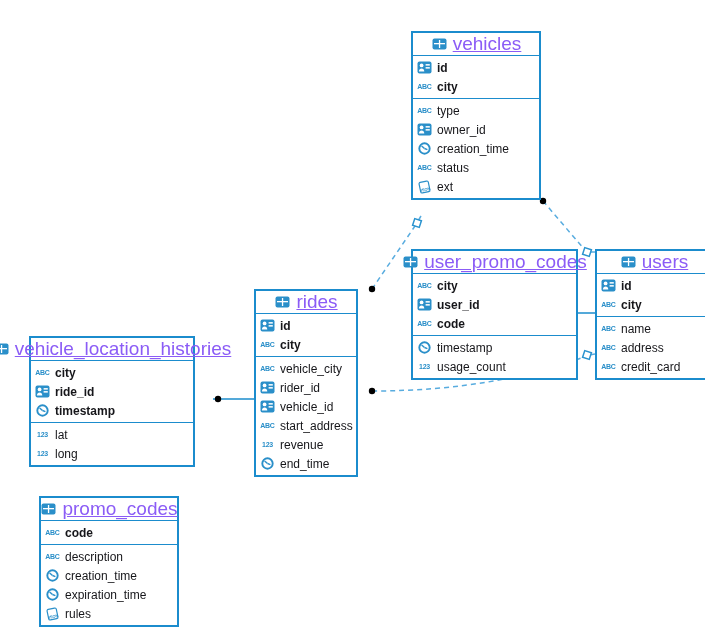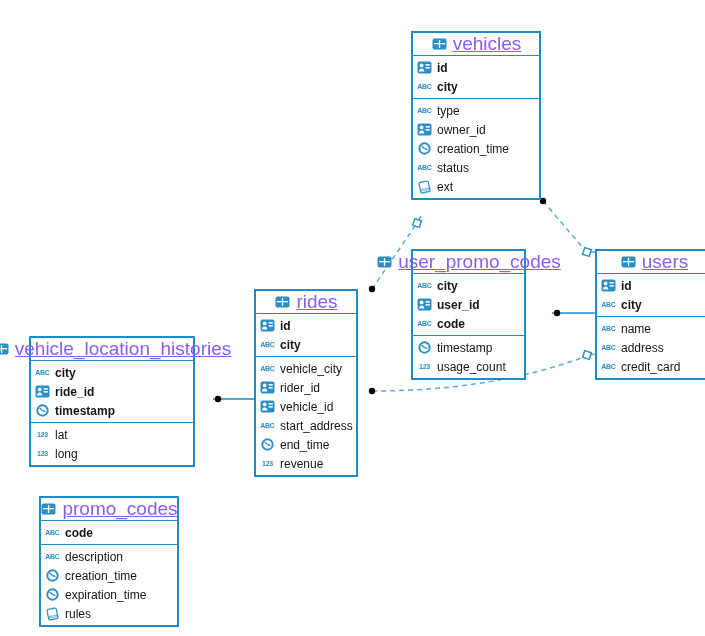--- a/index.html
+++ b/index.html
@@ -133,21 +133,21 @@
                 <rect x="2.8" y="1.6" width="9.4" height="10.8" rx="1.5" fill="#fff" stroke="#2a8fc9" stroke-width="1.2"></rect>
                 <text x="7.5" y="11" text-anchor="middle" font-family="Liberation Sans, sans-serif" font-size="4" font-weight="700" fill="#2a8fc9">JSON</text>
               </g>
             </svg>
           </span>
           <span class="lbl">ext</span>
         </div>
       </div>
   </div>
 
-  <div class="entity" style="left:411px;top:249px;width:115px">
+  <div class="entity" style="left:411px;top:249px;width:167px">
     <div class="thead">
       <span class="icon">
           <svg width="15" height="12" viewBox="0 0 15 12">
             <rect x="0.5" y="0.5" width="14" height="11" rx="2" fill="#2a8fc9"></rect>
             <rect x="2" y="5" width="11" height="1.3" fill="#fff"></rect>
             <rect x="6.9" y="2" width="1.3" height="8" fill="#fff"></rect>
           </svg>
         </span>
       <span class="tname">user_promo_codes</span>
     </div>
@@ -313,33 +313,33 @@
           <span class="lbl">vehicle_id</span>
         </div>
         <div class="row">
           <span class="icon">
             <span class="txticon">ABC</span>
           </span>
           <span class="lbl">start_address</span>
         </div>
         <div class="row">
           <span class="icon">
+            <span class="txticon">123</span>
+          </span>
+          <span class="lbl">revenue</span>
+        </div>
+        <div class="row">
+          <span class="icon">
             <svg width="13" height="13" viewBox="0 0 13 13">
               <circle cx="6.5" cy="6.5" r="5.2" fill="none" stroke="#2a8fc9" stroke-width="1.9"></circle>
               <line x1="6.5" y1="6.5" x2="3.6" y2="3.9" stroke="#2a8fc9" stroke-width="1.4"></line>
               <line x1="6.5" y1="6.5" x2="9.4" y2="7.6" stroke="#2a8fc9" stroke-width="1.4"></line>
             </svg>
           </span>
           <span class="lbl">end_time</span>
-        </div>
-        <div class="row">
-          <span class="icon">
-            <span class="txticon">123</span>
-          </span>
-          <span class="lbl">revenue</span>
         </div>
       </div>
   </div>
 
   <div class="entity" style="left:29px;top:336px;width:166px">
     <div class="thead">
       <span class="icon">
           <svg width="15" height="12" viewBox="0 0 15 12">
             <rect x="0.5" y="0.5" width="14" height="11" rx="2" fill="#2a8fc9"></rect>
             <rect x="2" y="5" width="11" height="1.3" fill="#fff"></rect>

